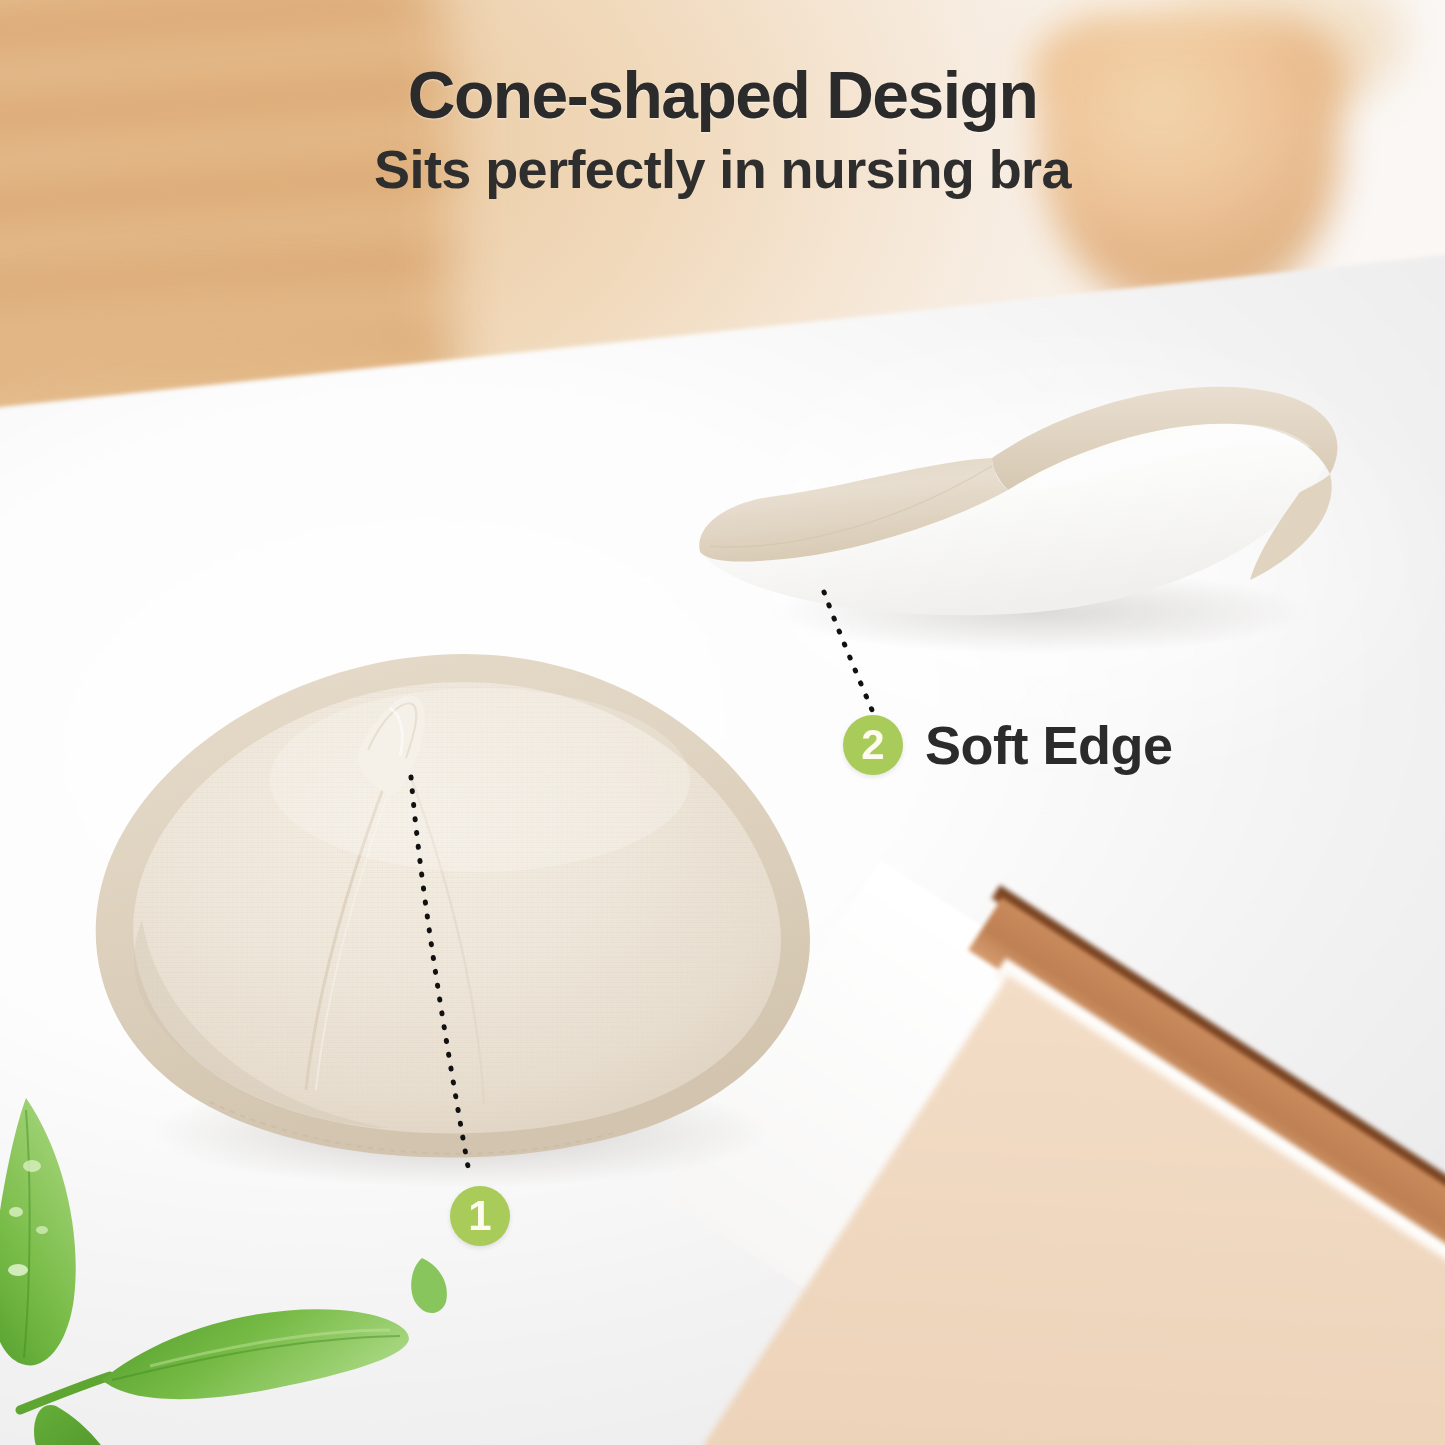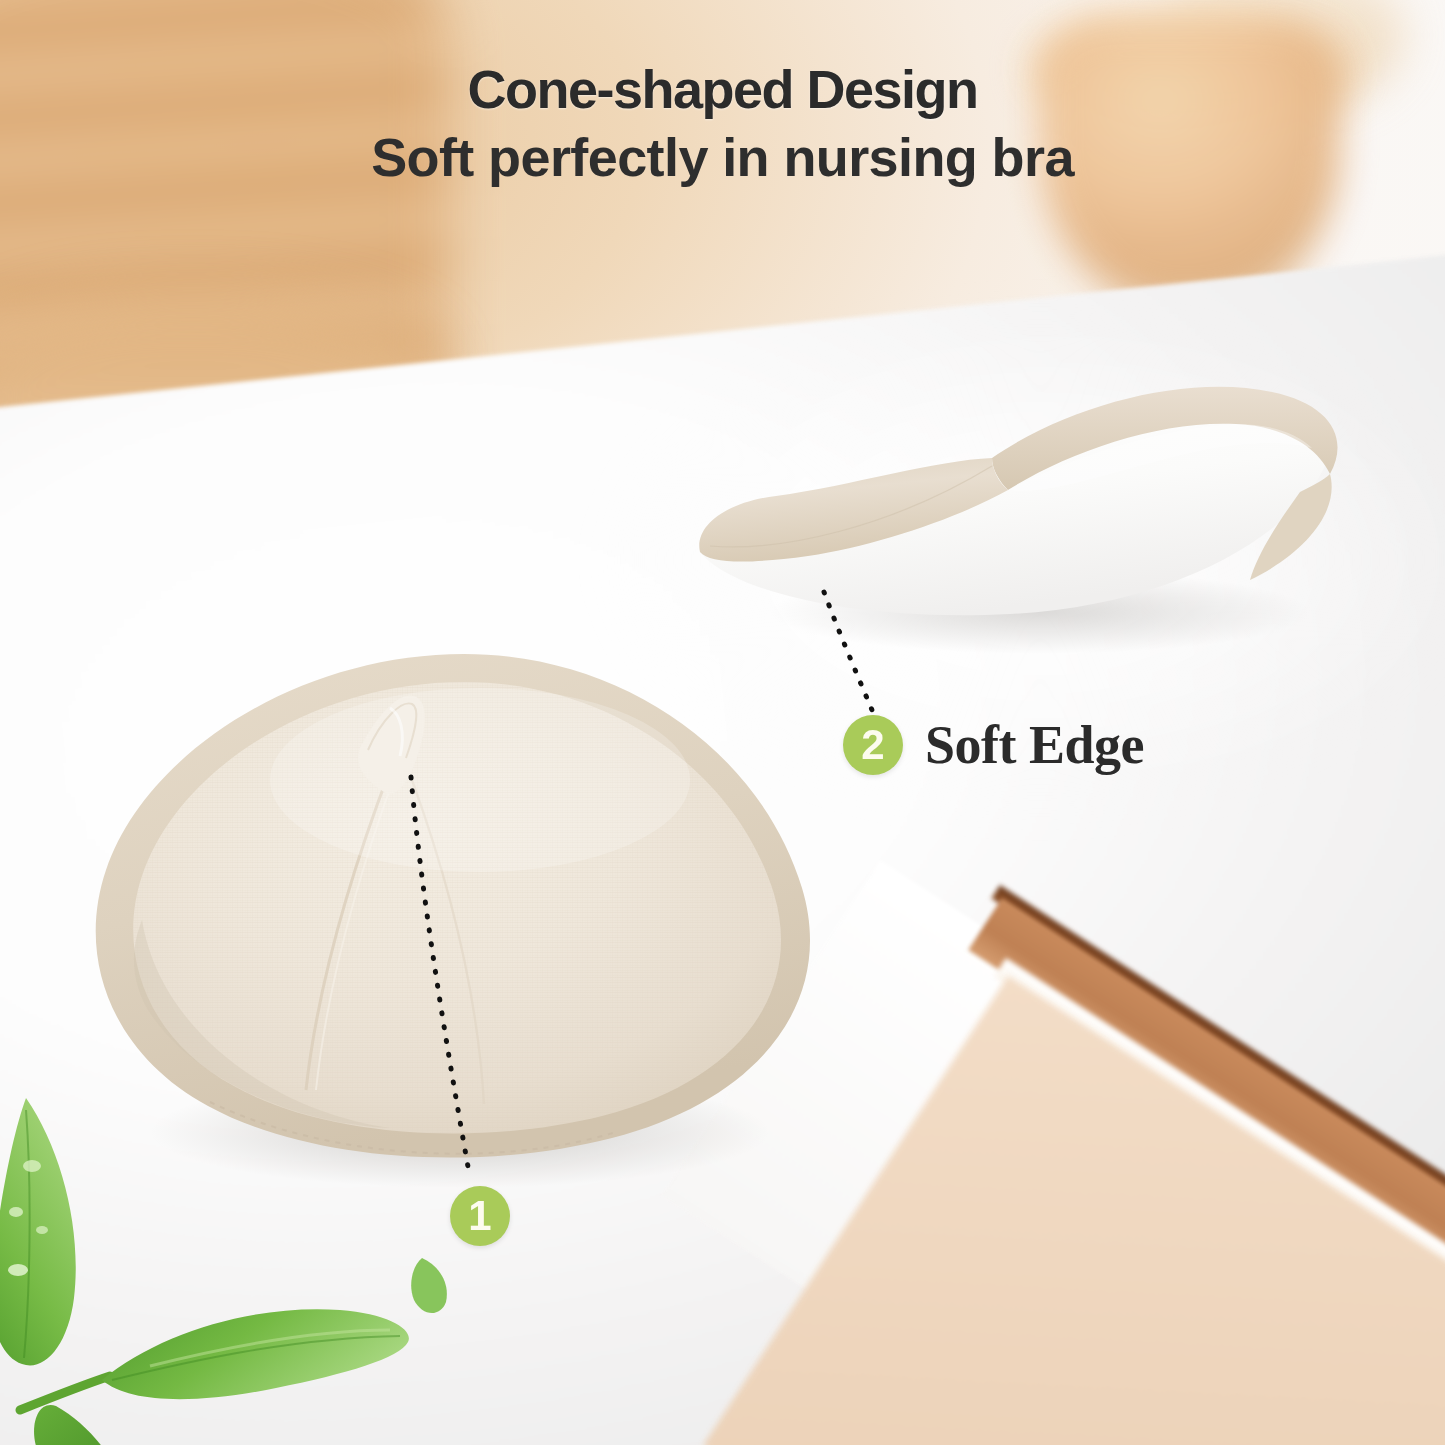--- a/index.html
+++ b/index.html
@@ -126,21 +126,21 @@
   .leaders{position:absolute;inset:0;pointer-events:none;}
   .leaders svg{display:block;width:100%;height:100%;}
 
   
   .headings{
     position:absolute;left:0;top:62px;width:100%;
     text-align:center;
   }
   .title{
     font-family:"Liberation Sans", sans-serif;
-    font-size:54px;font-weight:700;letter-spacing:-1.5px;
+    font-size:66px;font-weight:700;letter-spacing:-1.5px;
     color:#2b2b2b;line-height:1.02;margin:0;
     text-shadow:0 1px 2px rgba(255,255,255,.5);
   }
   .subtitle{
     font-family:"Liberation Sans", sans-serif;
     font-size:54px;font-weight:700;letter-spacing:-.6px;
     color:#2e2e2e;line-height:1.05;margin:12px 0 0 0;
   }
 
   
@@ -148,21 +148,21 @@
   .badge{
     width:60px;height:60px;border-radius:50%;
     background:#a9cb59;
     display:flex;align-items:center;justify-content:center;
     font-family:"Liberation Sans", sans-serif;
     font-size:42px;font-weight:700;color:#fdfcef;
     box-shadow:0 2px 5px rgba(0,0,0,.10);
     flex:0 0 auto;
   }
   .callout-label{
-    font-family:Liberation Serif, serif;
+    font-family:Liberation Sans, sans-serif;
     font-size:54px;font-weight:700;letter-spacing:-.5px;
     color:#2b2b2b;white-space:nowrap;
   }
   #callout-2{left:843px;top:714px;}
   #callout-1{left:450px;top:1186px;}
 </style>
 </head>
 <body>
 
 <div id="stage">
@@ -372,21 +372,21 @@
     <svg viewBox="0 0 1445 1445">
 
       <path d="M 411 777 C 420 880, 440 1010, 470 1178" stroke="#111111" stroke-width="5" fill="none" stroke-linecap="round" stroke-dasharray="1 13"></path>
 
       <path d="M 824 592 C 838 630, 856 672, 872 710" stroke="#111111" stroke-width="5" fill="none" stroke-linecap="round" stroke-dasharray="1 13"></path>
     </svg>
   </div>
 
   <div class="headings">
     <h1 class="title">Cone-shaped Design</h1>
-    <p class="subtitle">Soft perfectly in nursing bra</p>
+    <p class="subtitle">Sits perfectly in nursing bra</p>
   </div>
 
   <div class="callout" id="callout-2">
     <div class="badge">2</div>
     <div class="callout-label">Soft Edge</div>
   </div>
 
   <div class="callout" id="callout-1">
     <div class="badge">1</div>
   </div>

